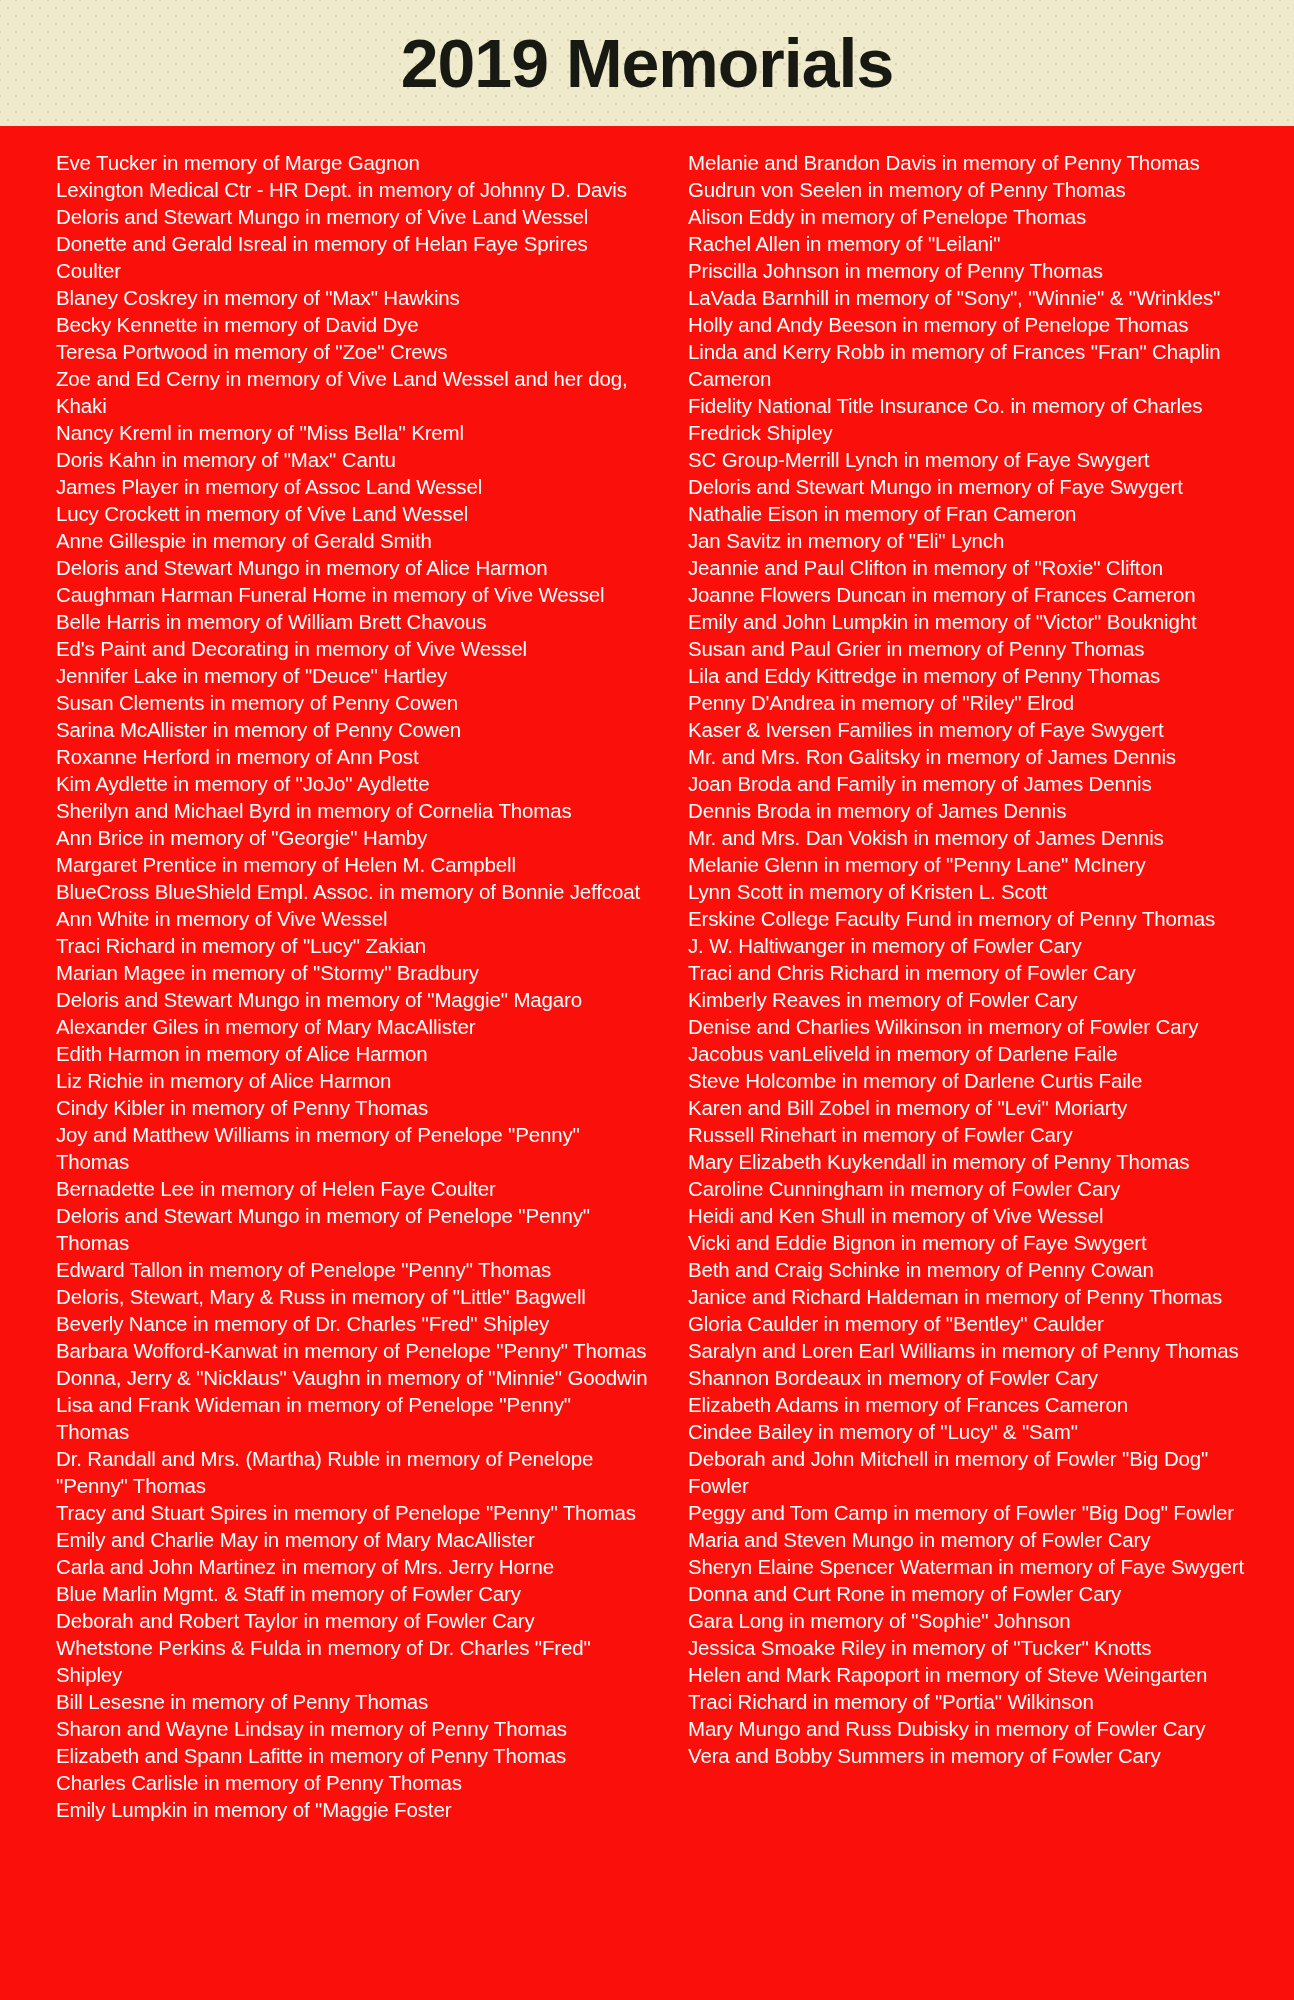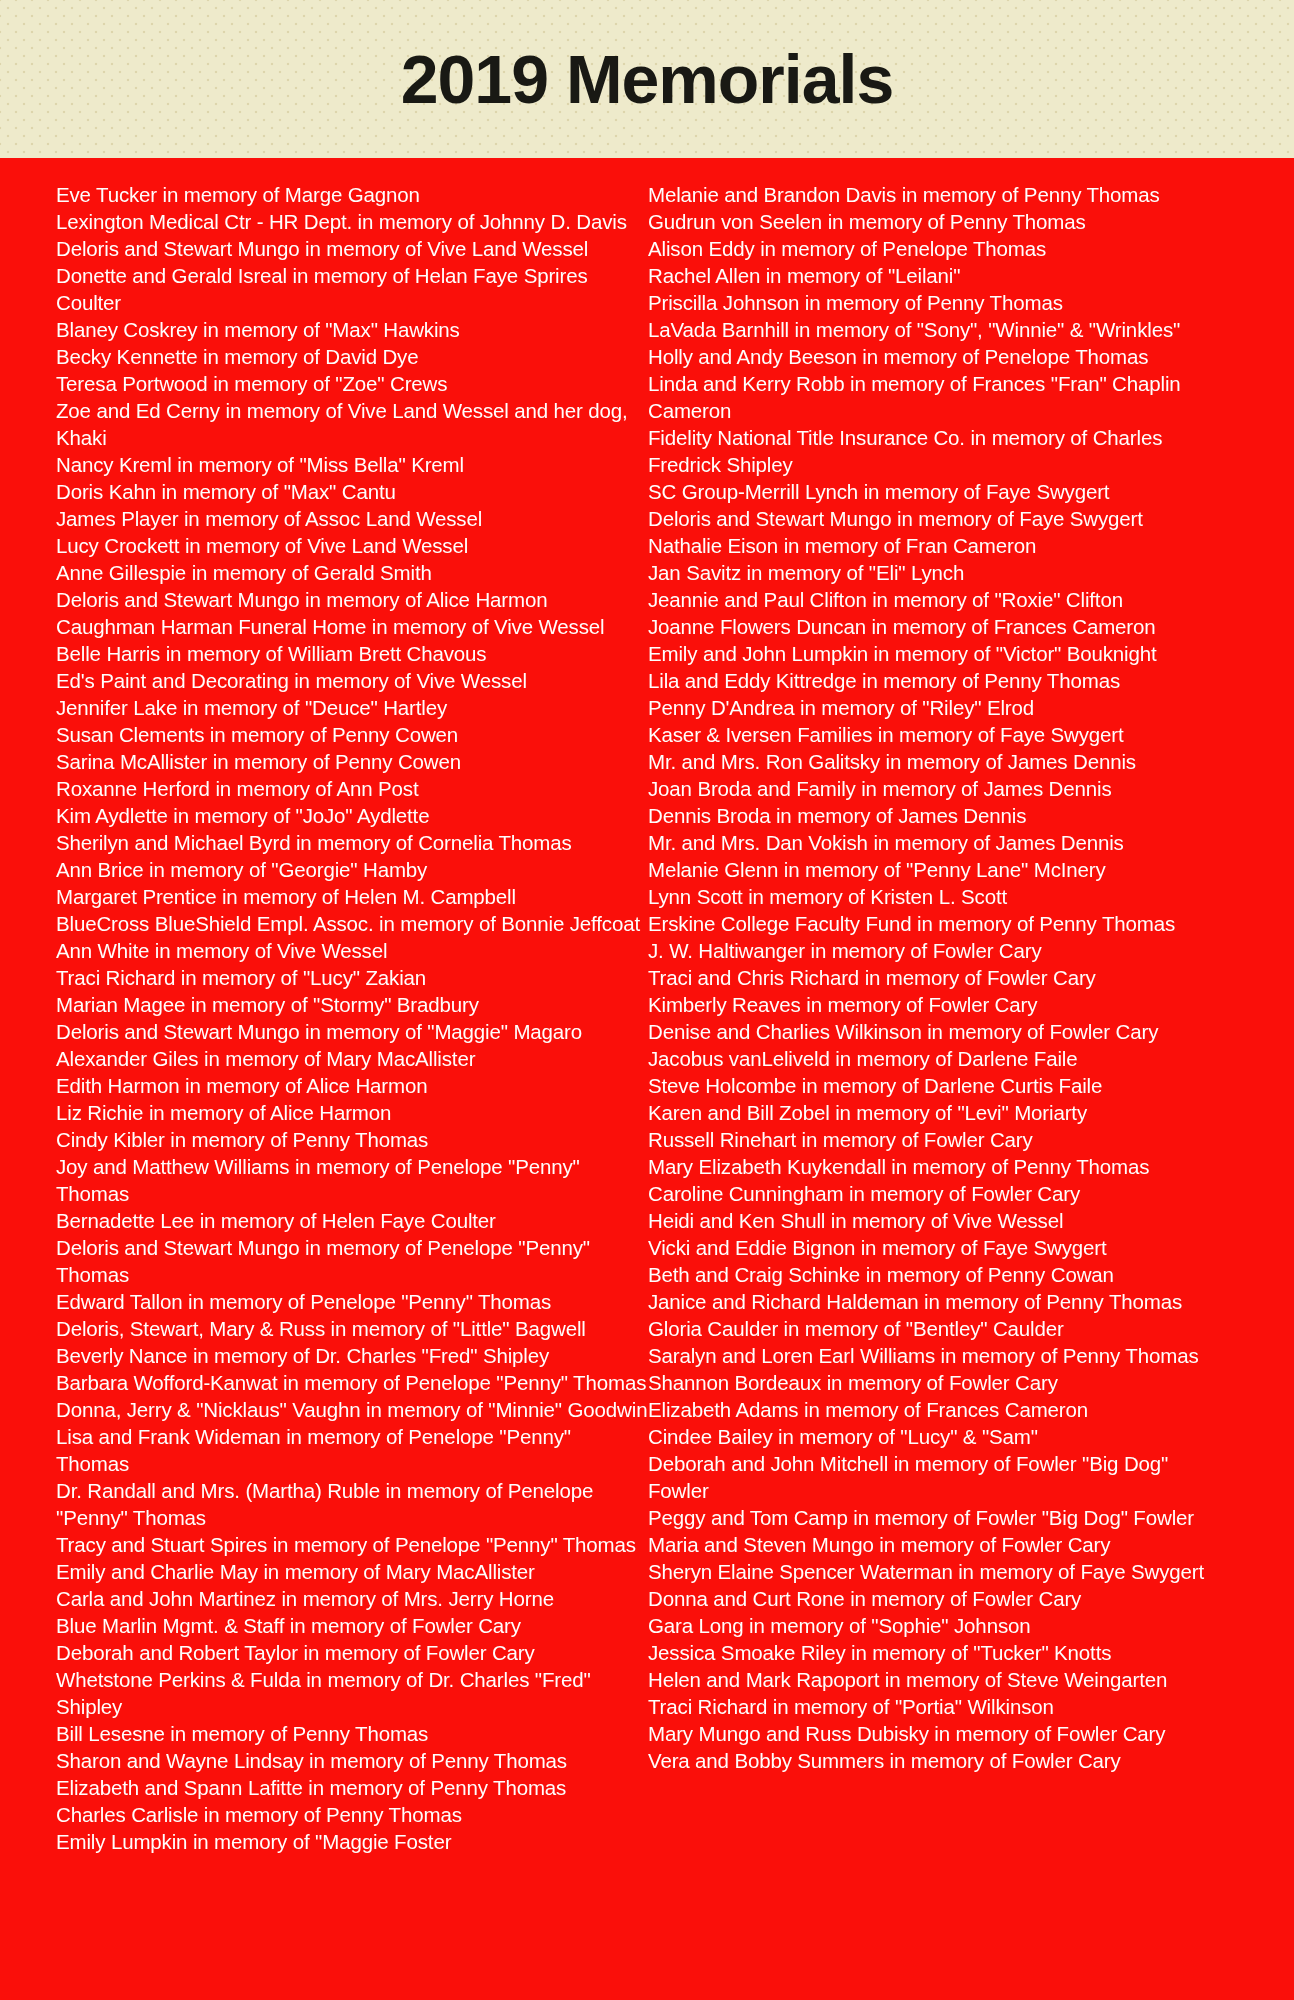--- a/index.html
+++ b/index.html
@@ -12,41 +12,42 @@
     background: #fa0f0a;
     font-family: "Liberation Sans", "DejaVu Sans", sans-serif;
     overflow: hidden;
   }
   .page {
     width: 1294px;
     height: 2000px;
     background: #fa0f0a;
   }
   .header {
-    height: 158px;
+    height: 126px;
     background-color: #eeeacb;
     background-image:
       radial-gradient(circle, #ddd5ac 1.3px, rgba(0,0,0,0) 1.6px),
       radial-gradient(circle, #ddd5ac 1.3px, rgba(0,0,0,0) 1.6px);
     background-size: 16px 16px;
     background-position: 0 0, 8px 8px;
     display: flex;
     align-items: center;
     justify-content: center;
   }
   .title {
     margin: 0;
     font-size: 68px;
     font-weight: bold;
     letter-spacing: -1px;
     color: #191914;
   }
   .content {
     display: flex;
     padding: 23px 48px 0 56px;
+    gap: 40px;
     box-sizing: border-box;
   }
   .col {
     flex: 0 0 auto;
   }
   .col-left  { width: 592px; }
   .col-right { width: 558px; }
   .entry {
     color: #fffefd;
     font-size: 20.5px;
@@ -130,20 +131,21 @@
         <div class="entry">Holly and Andy Beeson in memory of Penelope Thomas</div>
         <div class="entry">Linda and Kerry Robb in memory of Frances "Fran" Chaplin Cameron</div>
         <div class="entry">Fidelity National Title Insurance Co. in memory of Charles Fredrick Shipley</div>
         <div class="entry">SC Group-Merrill Lynch in memory of Faye Swygert</div>
         <div class="entry">Deloris and Stewart Mungo in memory of Faye Swygert</div>
         <div class="entry">Nathalie Eison in memory of Fran Cameron</div>
         <div class="entry">Jan Savitz in memory of "Eli" Lynch</div>
         <div class="entry">Jeannie and Paul Clifton in memory of "Roxie" Clifton</div>
         <div class="entry">Joanne Flowers Duncan in memory of Frances Cameron</div>
         <div class="entry">Emily and John Lumpkin in memory of "Victor" Bouknight</div>
+        <div class="entry">Susan and Paul Grier in memory of Penny Thomas</div>
         <div class="entry">Lila and Eddy Kittredge in memory of Penny Thomas</div>
         <div class="entry">Penny D'Andrea in memory of "Riley" Elrod</div>
         <div class="entry">Kaser &amp; Iversen Families in memory of Faye Swygert</div>
         <div class="entry">Mr. and Mrs. Ron Galitsky in memory of James Dennis</div>
         <div class="entry">Joan Broda and Family in memory of James Dennis</div>
         <div class="entry">Dennis Broda in memory of James Dennis</div>
         <div class="entry">Mr. and Mrs. Dan Vokish in memory of James Dennis</div>
         <div class="entry">Melanie Glenn in memory of "Penny Lane" McInery</div>
         <div class="entry">Lynn Scott in memory of Kristen L. Scott</div>
         <div class="entry">Erskine College Faculty Fund in memory of Penny Thomas</div>

